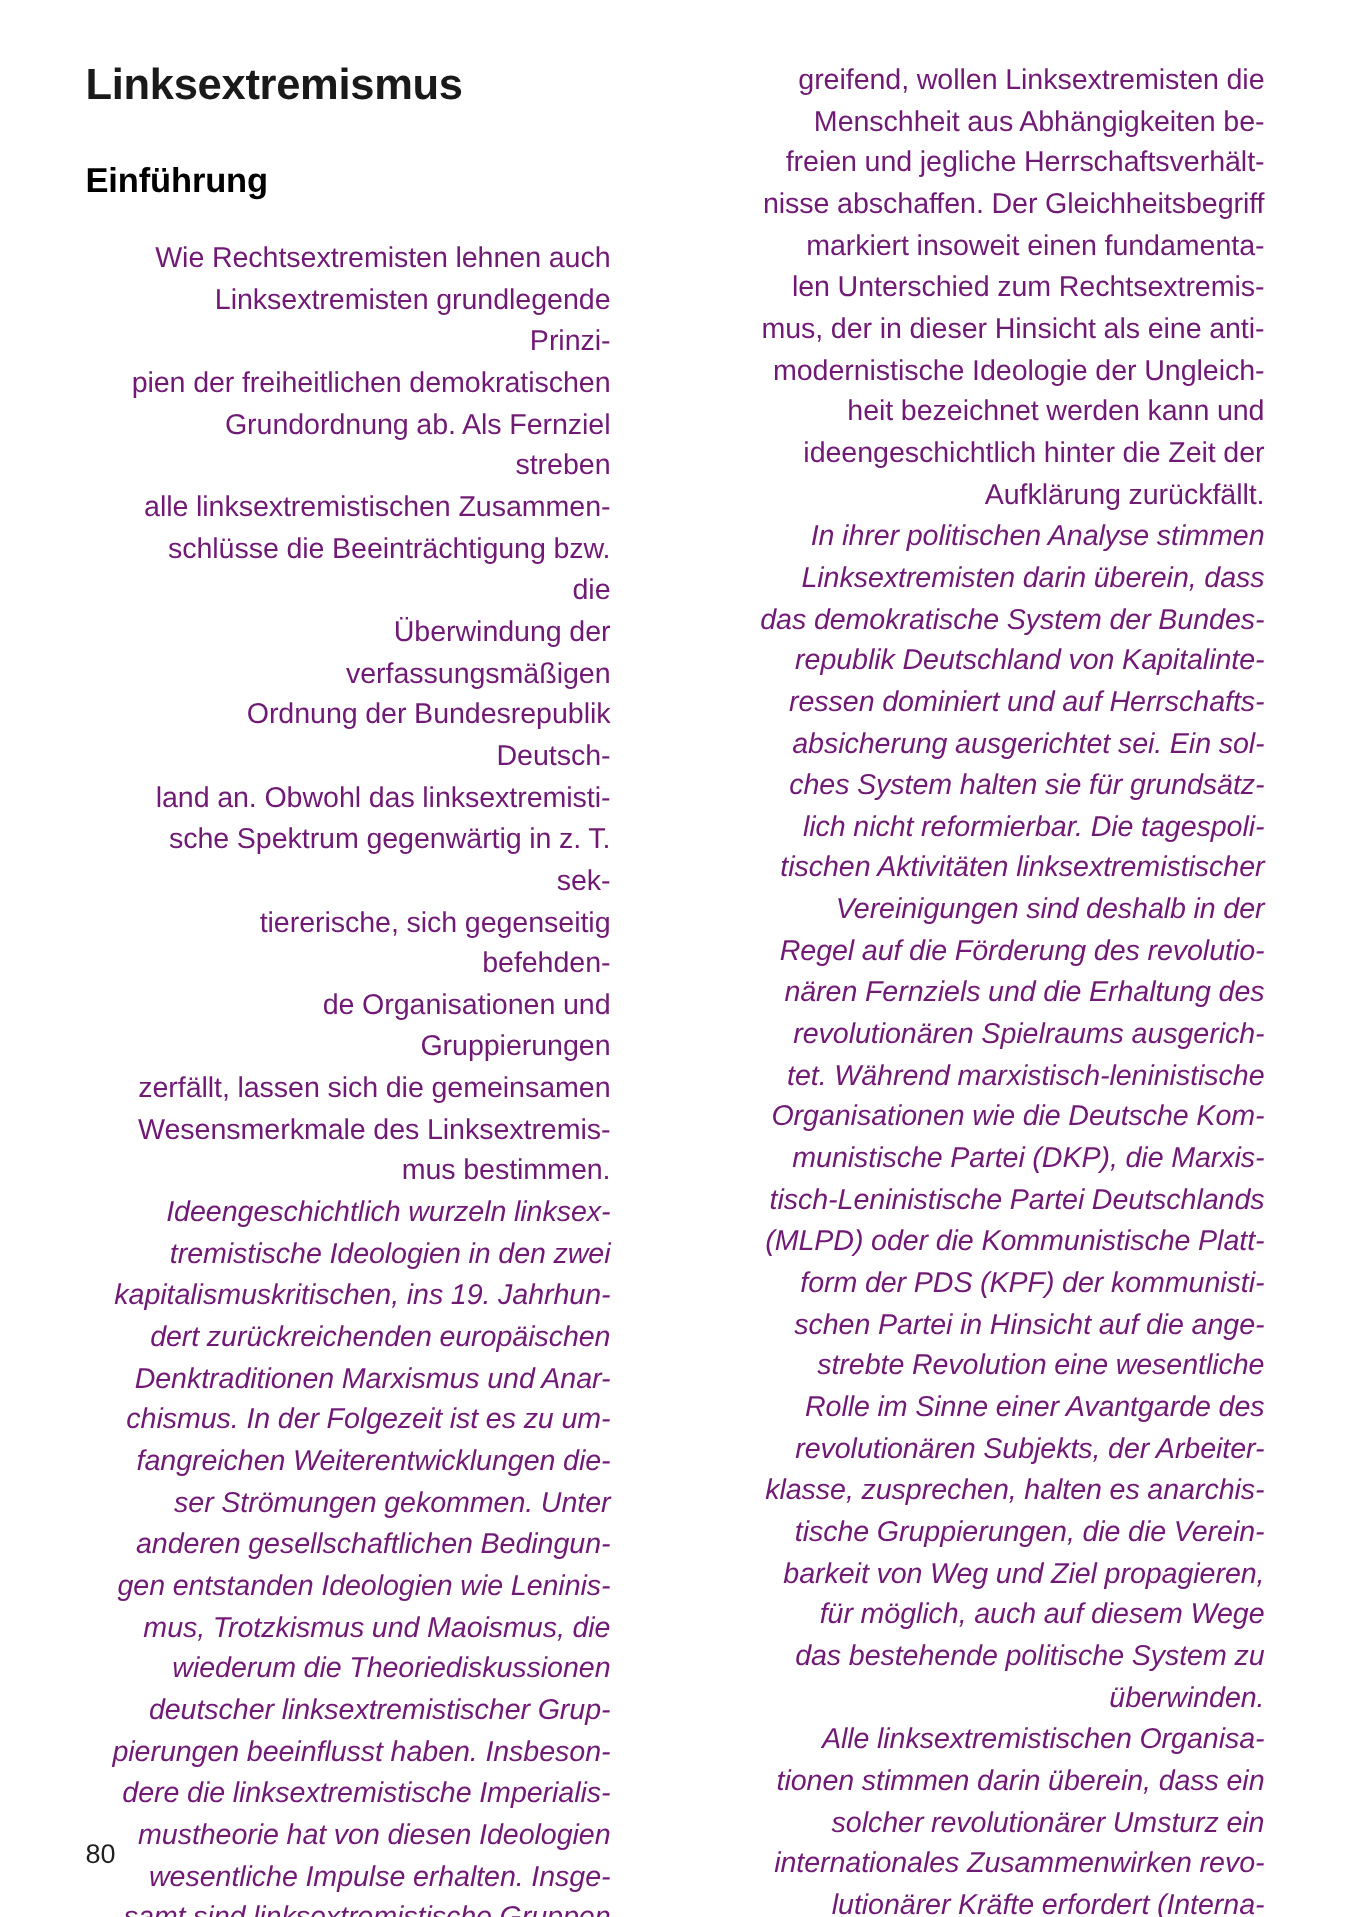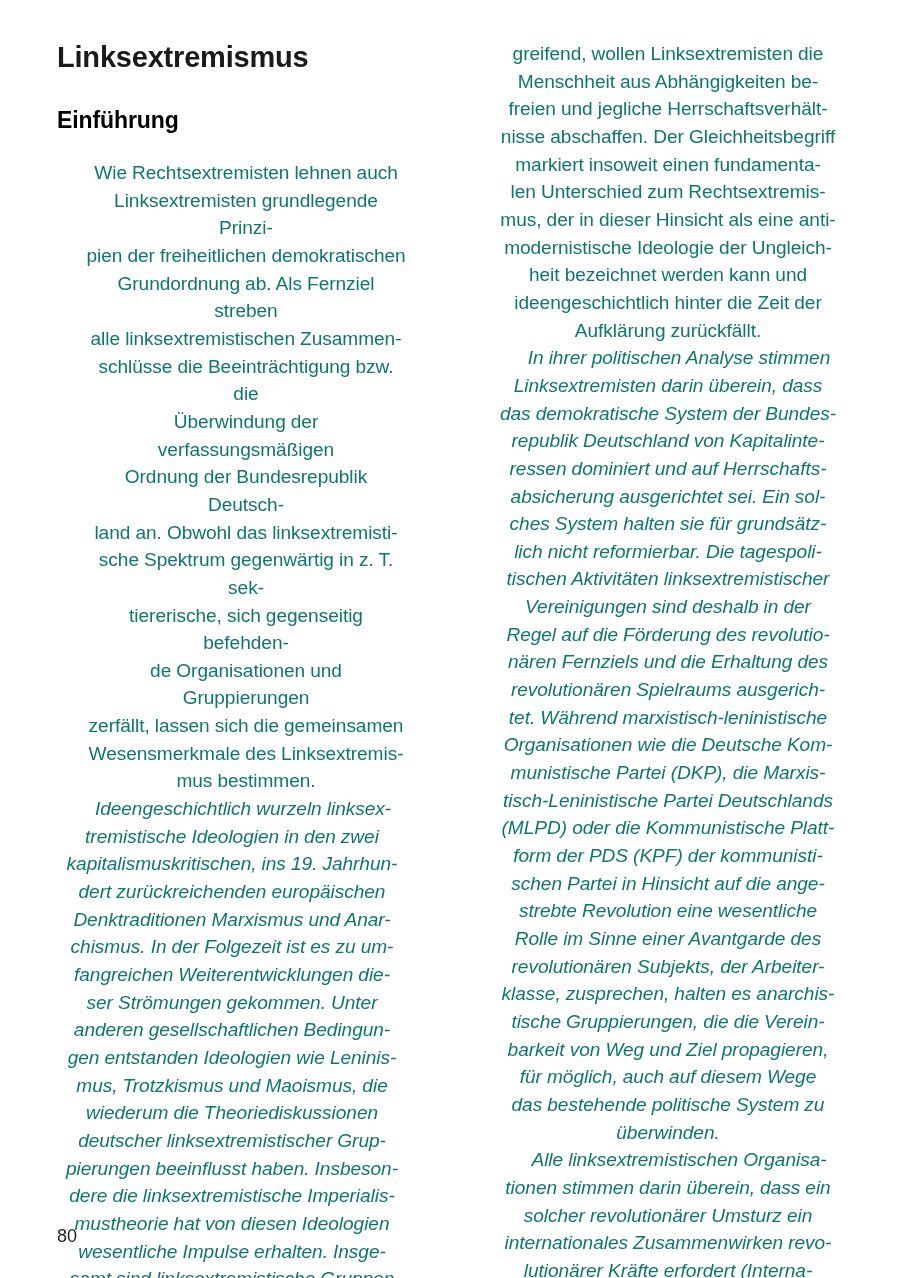--- a/index.html
+++ b/index.html
@@ -58,24 +58,24 @@
     letter-spacing: -0.1px;
     margin: 32px 0 0 0;
     padding: 0;
     color: #000000;
   }
   p.body-text {
     font-size: 19.1px;
     line-height: 27.65px;
     margin: 0;
     padding: 0;
-    text-align: center;
+    text-align: right;
     word-spacing: -0.15px;
     letter-spacing: -0.05px;
-    color: #0f766e;
+    color: #701a75;
     white-space: pre-wrap;
   }
   p.first-para {
     margin-top: 25px;
     margin-left: 28px;
   }
   p.indent-para {
     text-indent: 22px;
     font-style: italic;
   }

